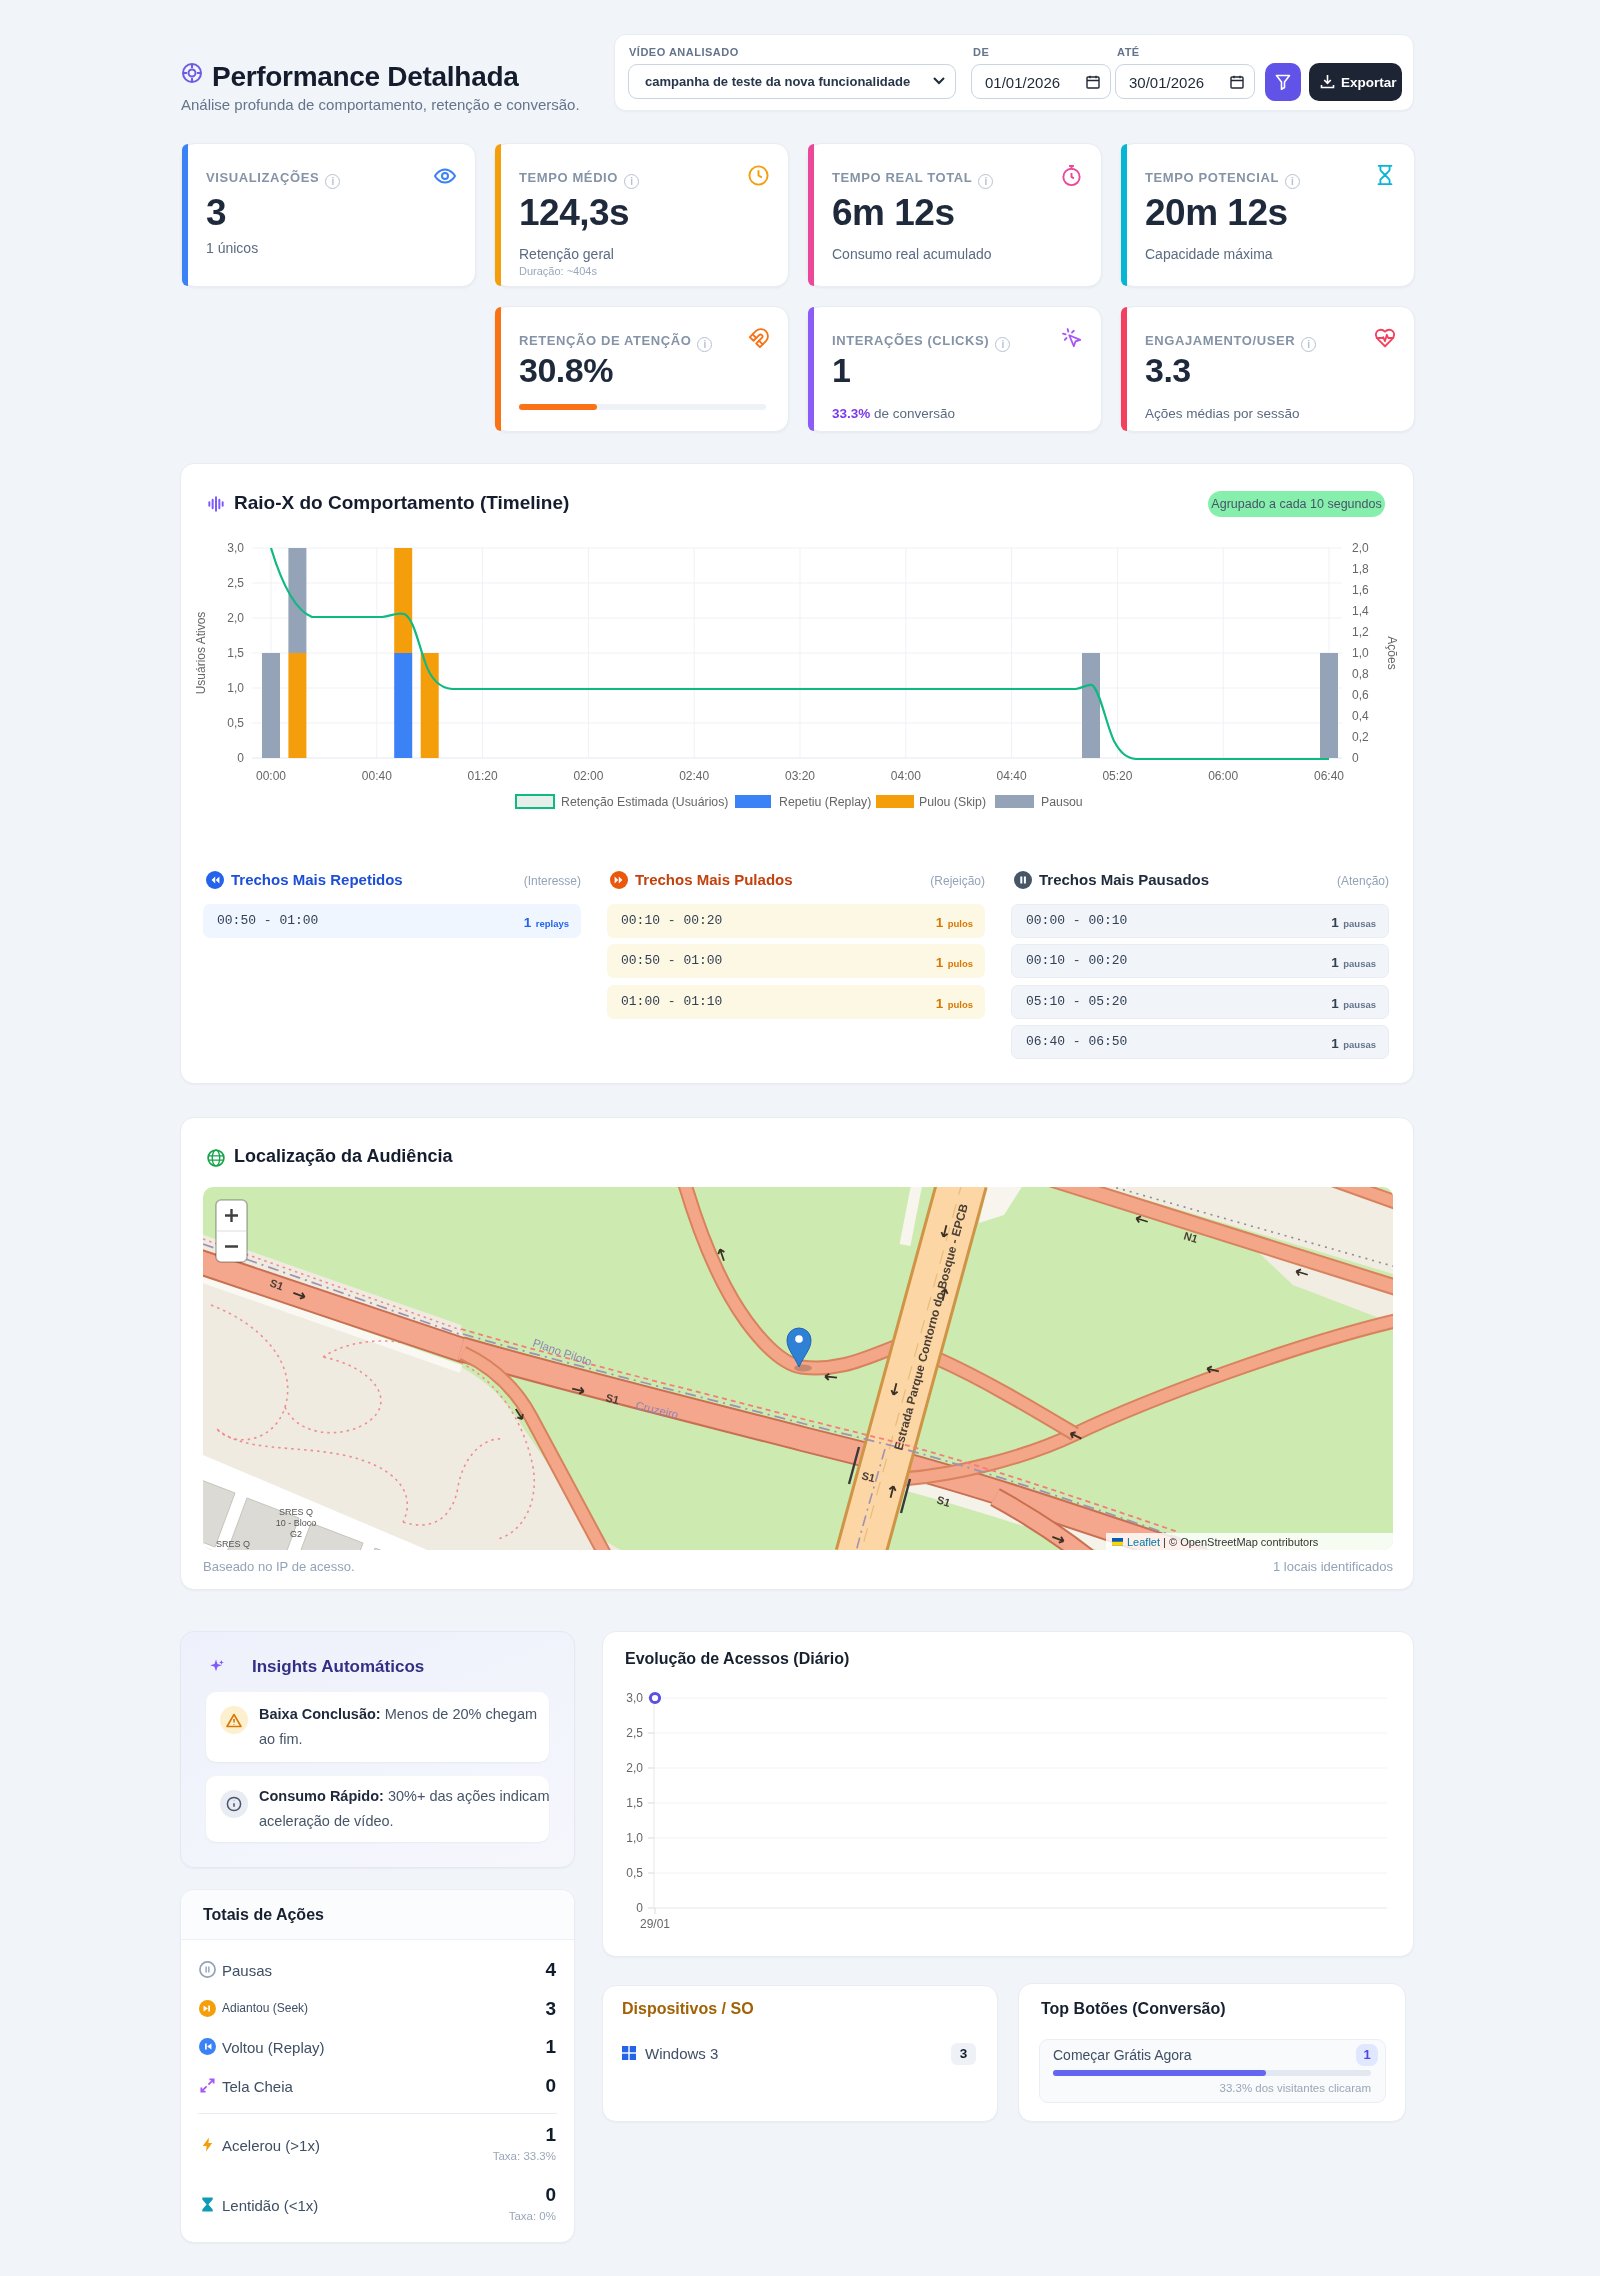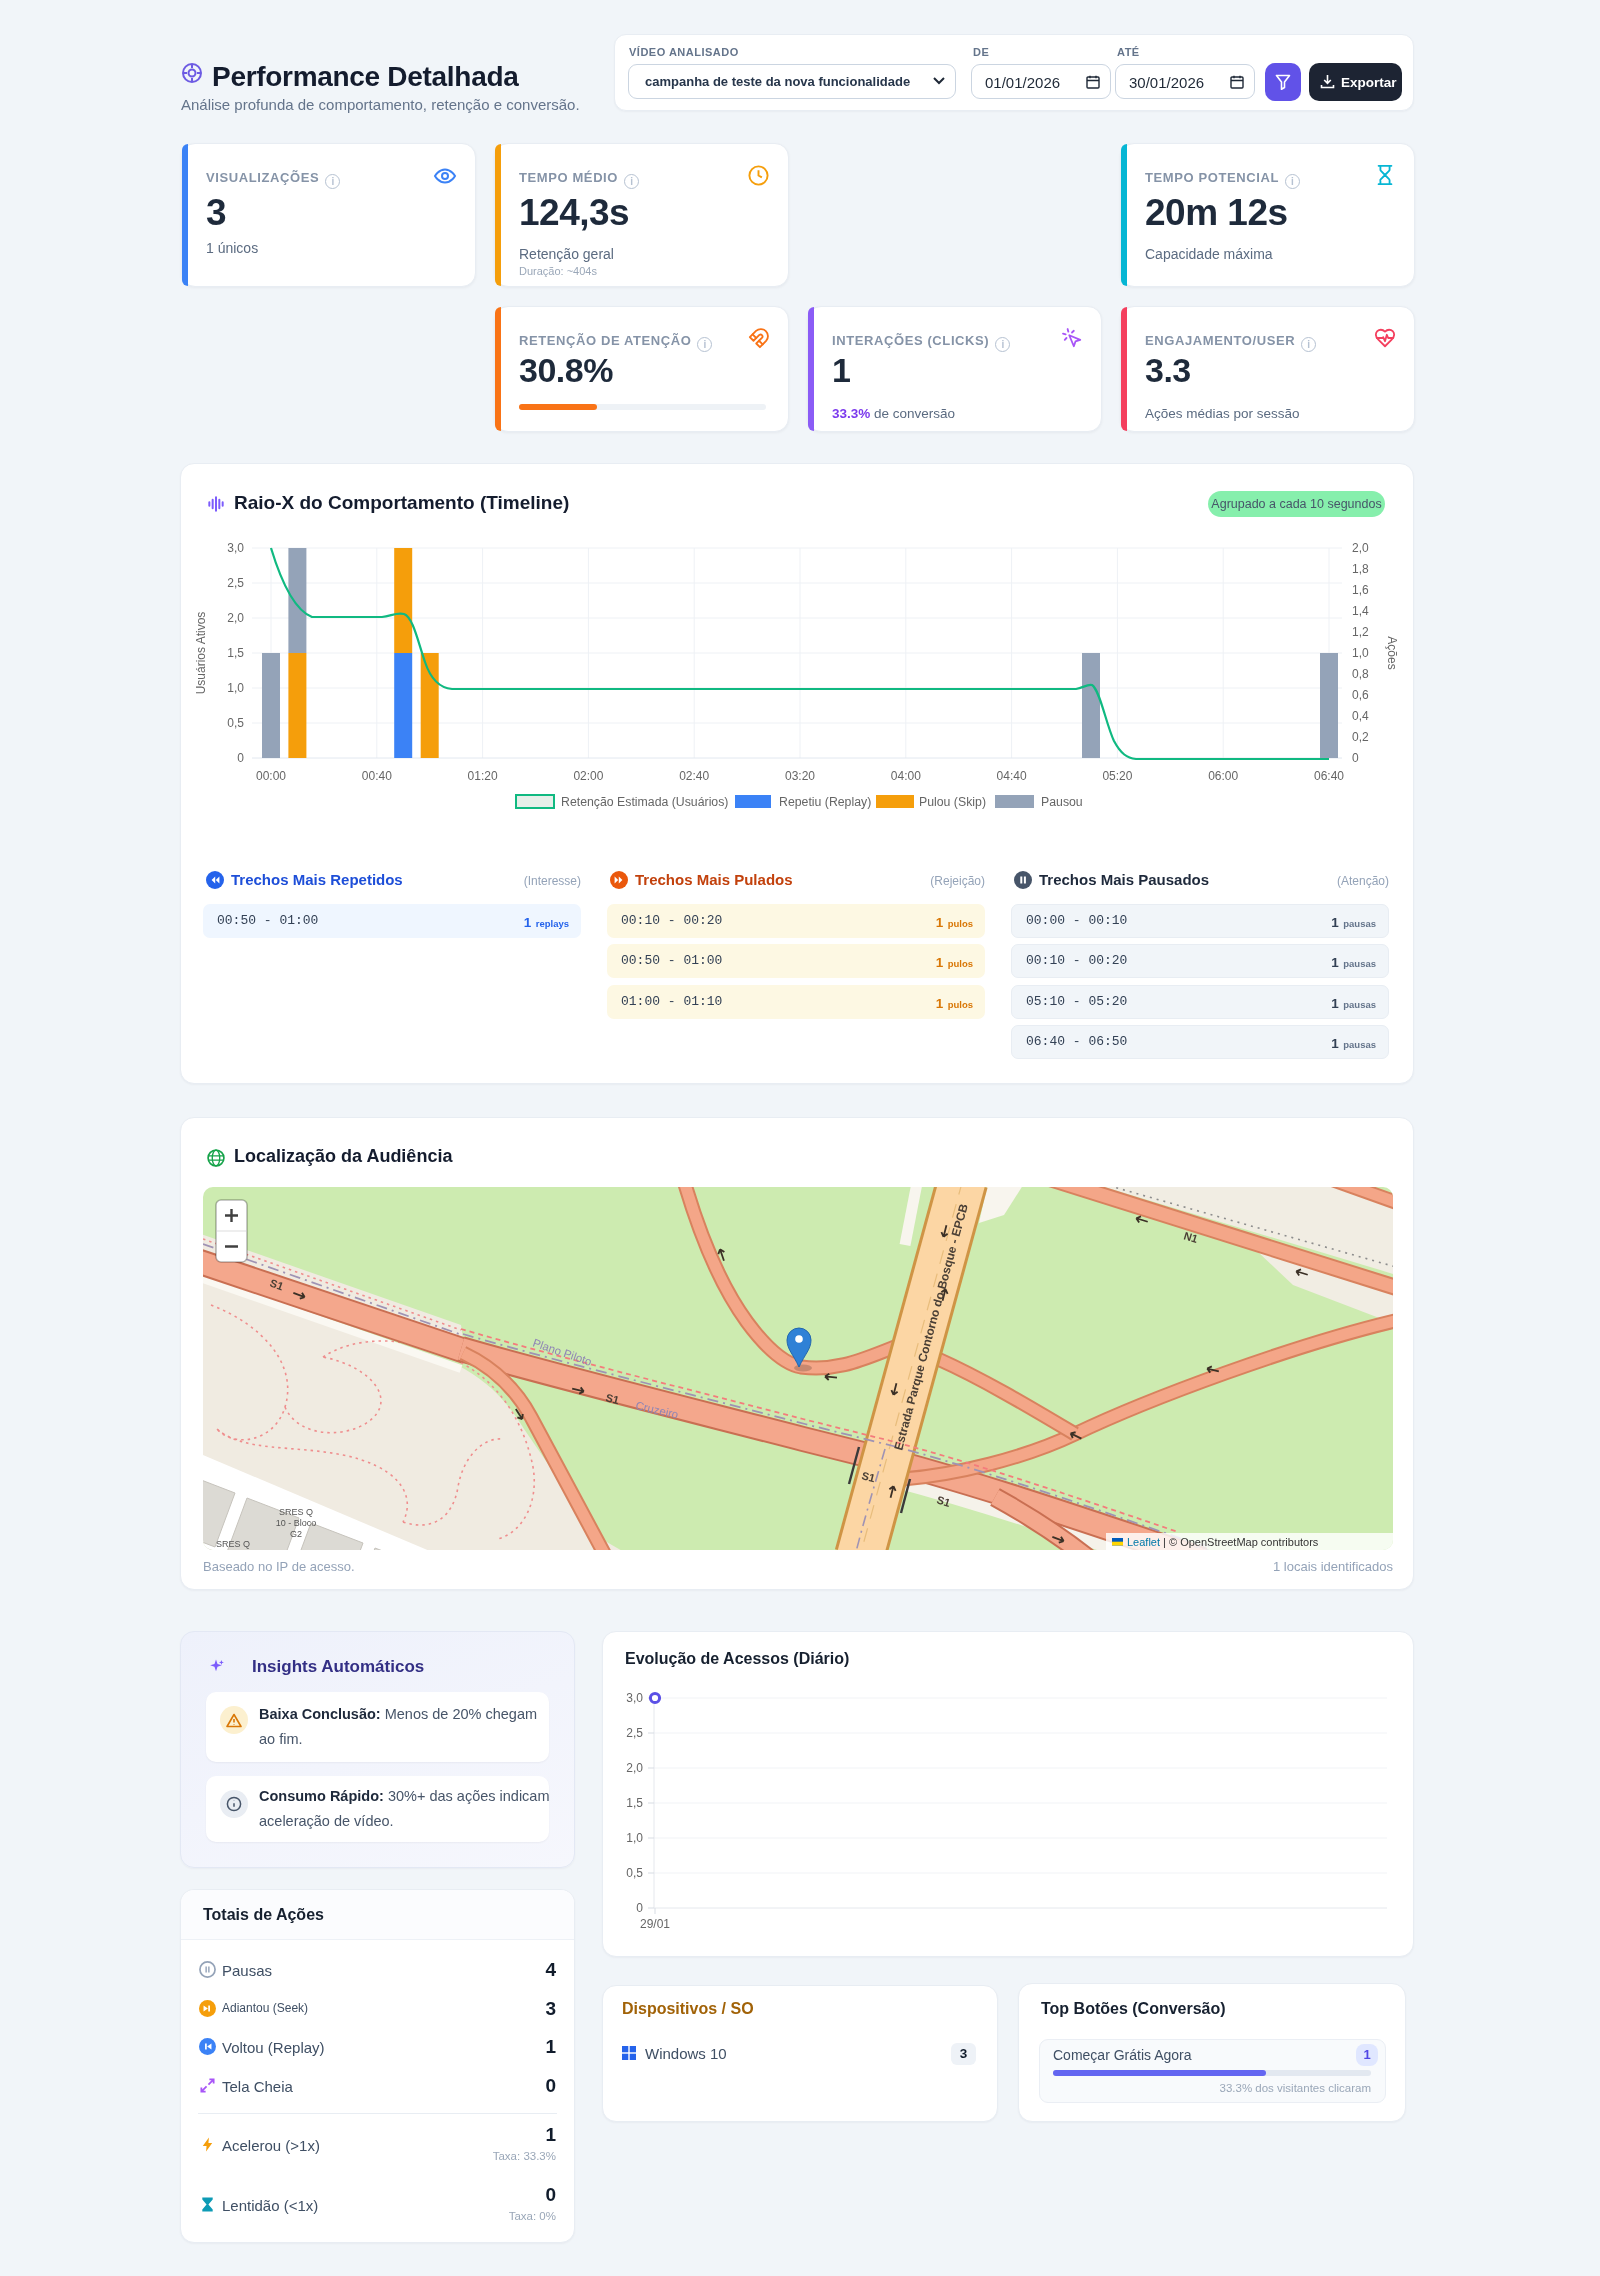--- a/index.html
+++ b/index.html
@@ -87,20 +87,32 @@
   <div class="val">124,3s</div>
   <div class="sub" style="top:102px;">Retenção geral</div>
   <div class="sub2" style="top:121px;">Duração: ~404s</div>
   <div class="ico">
         <svg width="23" height="23" viewBox="0 0 24 24" fill="none" stroke="#f59e0b" stroke-width="2">
           <circle cx="12" cy="12" r="9.5"></circle>
           <path d="M12 6.5V12l3.5 2"></path>
         </svg>
       </div>
 </div>
+<div class="kpi" style="left:807px;top:143px;width:295px;height:144px;">
+  <div class="bar" style="background:#ec4899;"></div>
+  <div class="lbl">TEMPO REAL TOTAL<span class="inf">i</span></div>
+  <div class="val">6m 12s</div>
+  <div class="sub" style="top:102px;">Consumo real acumulado</div>
+  <div class="ico">
+        <svg width="23" height="23" viewBox="0 0 24 24" fill="none" stroke="#ec4899" stroke-width="2">
+          <circle cx="12" cy="13.5" r="8.5"></circle>
+          <path d="M12 9.5v4l2.5 1.5M9.5 2h5M12 2v3"></path>
+        </svg>
+      </div>
+</div>
 <div class="kpi" style="left:1120px;top:143px;width:295px;height:144px;">
   <div class="bar" style="background:#06b6d4;"></div>
   <div class="lbl">TEMPO POTENCIAL<span class="inf">i</span></div>
   <div class="val">20m 12s</div>
   <div class="sub" style="top:102px;">Capacidade máxima</div>
   <div class="ico">
         <svg width="22" height="22" viewBox="0 0 24 24" fill="none" stroke="#06b6d4" stroke-width="2" stroke-linecap="round" stroke-linejoin="round">
           <path d="M5 22h14M5 2h14M17 22v-4.172a2 2 0 0 0-.586-1.414L12 12l-4.414 4.414A2 2 0 0 0 7 18.828V22M7 2v4.172a2 2 0 0 0 .586 1.414L12 12l4.414-4.414A2 2 0 0 0 17 6.172V2"></path>
         </svg>
       </div>
@@ -571,21 +583,21 @@
 <div class="card" style="left:602px;top:1985px;width:396px;height:137px;"></div>
 <div class="abs" style="left:622px;top:2000px;font-size:16px;font-weight:800;color:#a16207;">Dispositivos / SO</div>
 <div class="abs" style="left:622px;top:2046px;">
       <svg width="14" height="14" viewBox="0 0 14 14" fill="#2563eb">
         <rect x="0" y="0" width="6.3" height="6.3"></rect>
         <rect x="7.7" y="0" width="6.3" height="6.3"></rect>
         <rect x="0" y="7.7" width="6.3" height="6.3"></rect>
         <rect x="7.7" y="7.7" width="6.3" height="6.3"></rect>
       </svg>
     </div>
-<div class="abs" style="left:645px;top:2045px;font-size:15px;color:#3f4f64;">Windows 10</div>
+<div class="abs" style="left:645px;top:2045px;font-size:15px;color:#3f4f64;">Windows 3</div>
 <div class="abs" style="left:951px;top:2043px;width:25px;height:22px;background:#eef2f7;border-radius:6px;text-align:center;line-height:22px;font-size:13.5px;font-weight:800;color:#111c2c;">3</div>
 
 <div class="card" style="left:1018px;top:1983px;width:388px;height:139px;"></div>
 <div class="abs" style="left:1041px;top:2000px;font-size:16px;font-weight:800;color:#16202f;">Top Botões (Conversão)</div>
 <div class="abs" style="left:1039px;top:2039px;width:347px;height:64px;background:#f8fafc;border:1px solid #eaeef4;border-radius:9px;"></div>
 <div class="abs" style="left:1053px;top:2047px;font-size:14px;color:#3f4f64;">Começar Grátis Agora</div>
 <div class="abs" style="left:1356px;top:2044px;width:22px;height:22px;background:#e0e7ff;border-radius:8px;text-align:center;line-height:22px;font-size:13px;font-weight:bold;color:#4f46e5;">1</div>
 <div class="abs" style="left:1053px;top:2070px;width:318px;height:6px;background:#e2e8f0;border-radius:3px;">
       <div style="width:213px;height:6px;background:#6366f1;border-radius:3px;"></div>
     </div>

